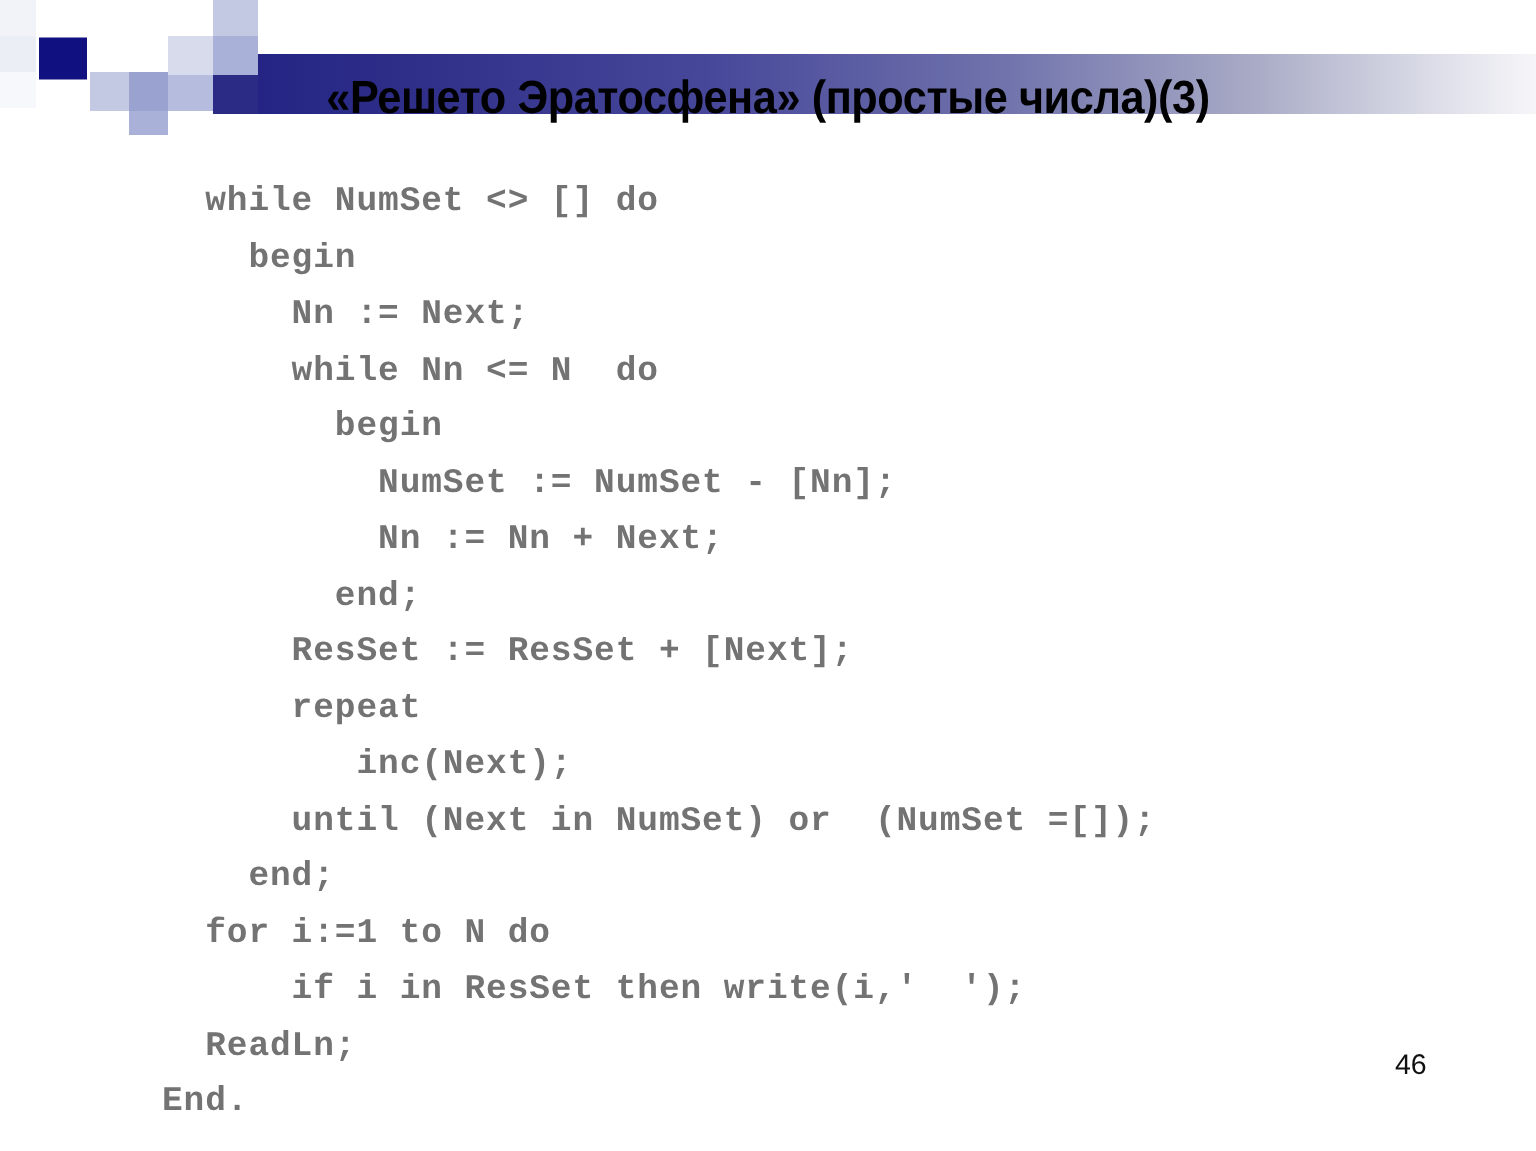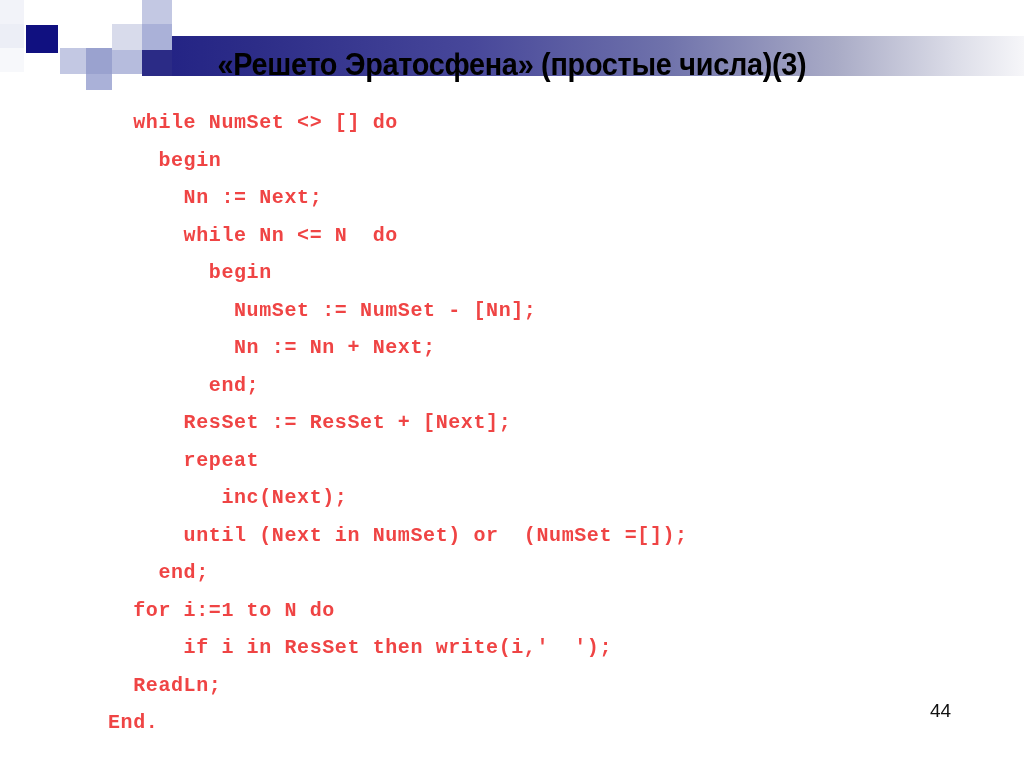--- a/index.html
+++ b/index.html
@@ -77,26 +77,26 @@
     color: #000000;
     transform: scaleX(0.93);
     transform-origin: center center;
     white-space: nowrap;
   }
 
   
   .code {
     position: absolute;
     left: 108px;
-    top: 104px;
+    top: 116px;
     font-family: "Liberation Mono", "DejaVu Sans Mono", monospace;
     font-weight: bold;
-    font-size: 20px;
+    font-size: 23px;
     line-height: 37.5px;
-    color: #ef4444;
+    color: #737373;
     white-space: pre;
     letter-spacing: 0.6px;
   }
   .code-line {
     white-space: pre;
     height: 37.5px;
   }
 
   
   .pagenum {
@@ -127,13 +127,13 @@
   <div class="sq sq-l"></div>
 </div>
 
 <div class="gradbar-top"></div>
 <div class="gradbar"></div>
 
 <div class="title">«Решето Эратосфена» (простые числа)(3)</div>
 
 <div class="code"><div class="code-line">  while NumSet &lt;&gt; [] do</div><div class="code-line">    begin</div><div class="code-line">      Nn := Next;</div><div class="code-line">      while Nn &lt;= N  do</div><div class="code-line">        begin</div><div class="code-line">          NumSet := NumSet - [Nn];</div><div class="code-line">          Nn := Nn + Next;</div><div class="code-line">        end;</div><div class="code-line">      ResSet := ResSet + [Next];</div><div class="code-line">      repeat</div><div class="code-line">         inc(Next);</div><div class="code-line">      until (Next in NumSet) or  (NumSet =[]);</div><div class="code-line">    end;</div><div class="code-line">  for i:=1 to N do</div><div class="code-line">      if i in ResSet then write(i,'  ');</div><div class="code-line">  ReadLn;</div><div class="code-line">End.</div></div>
 
-<div class="pagenum">44</div>
+<div class="pagenum">46</div>
 
 </body></html>

